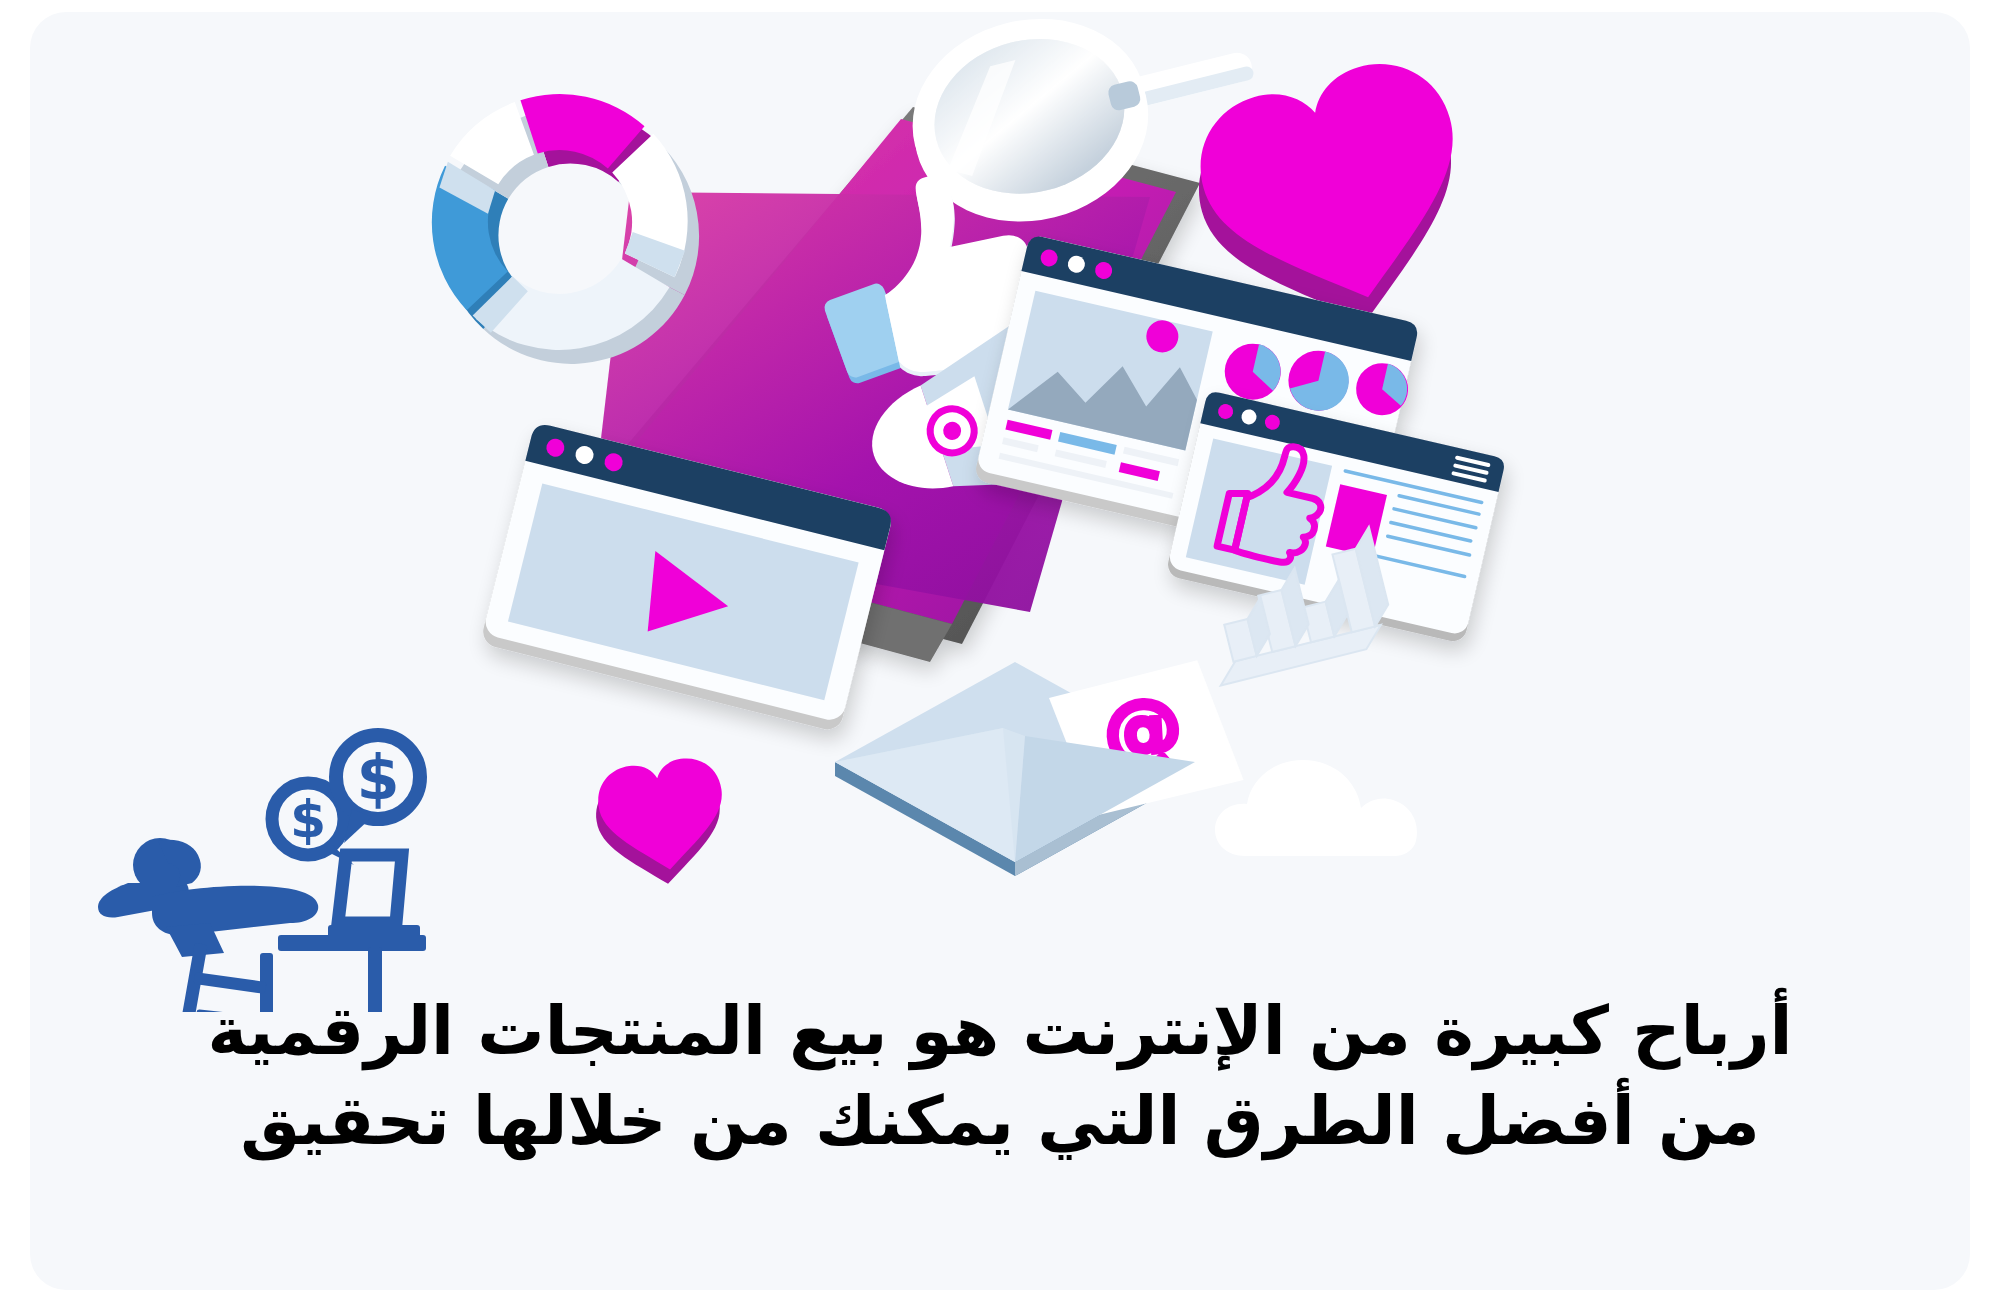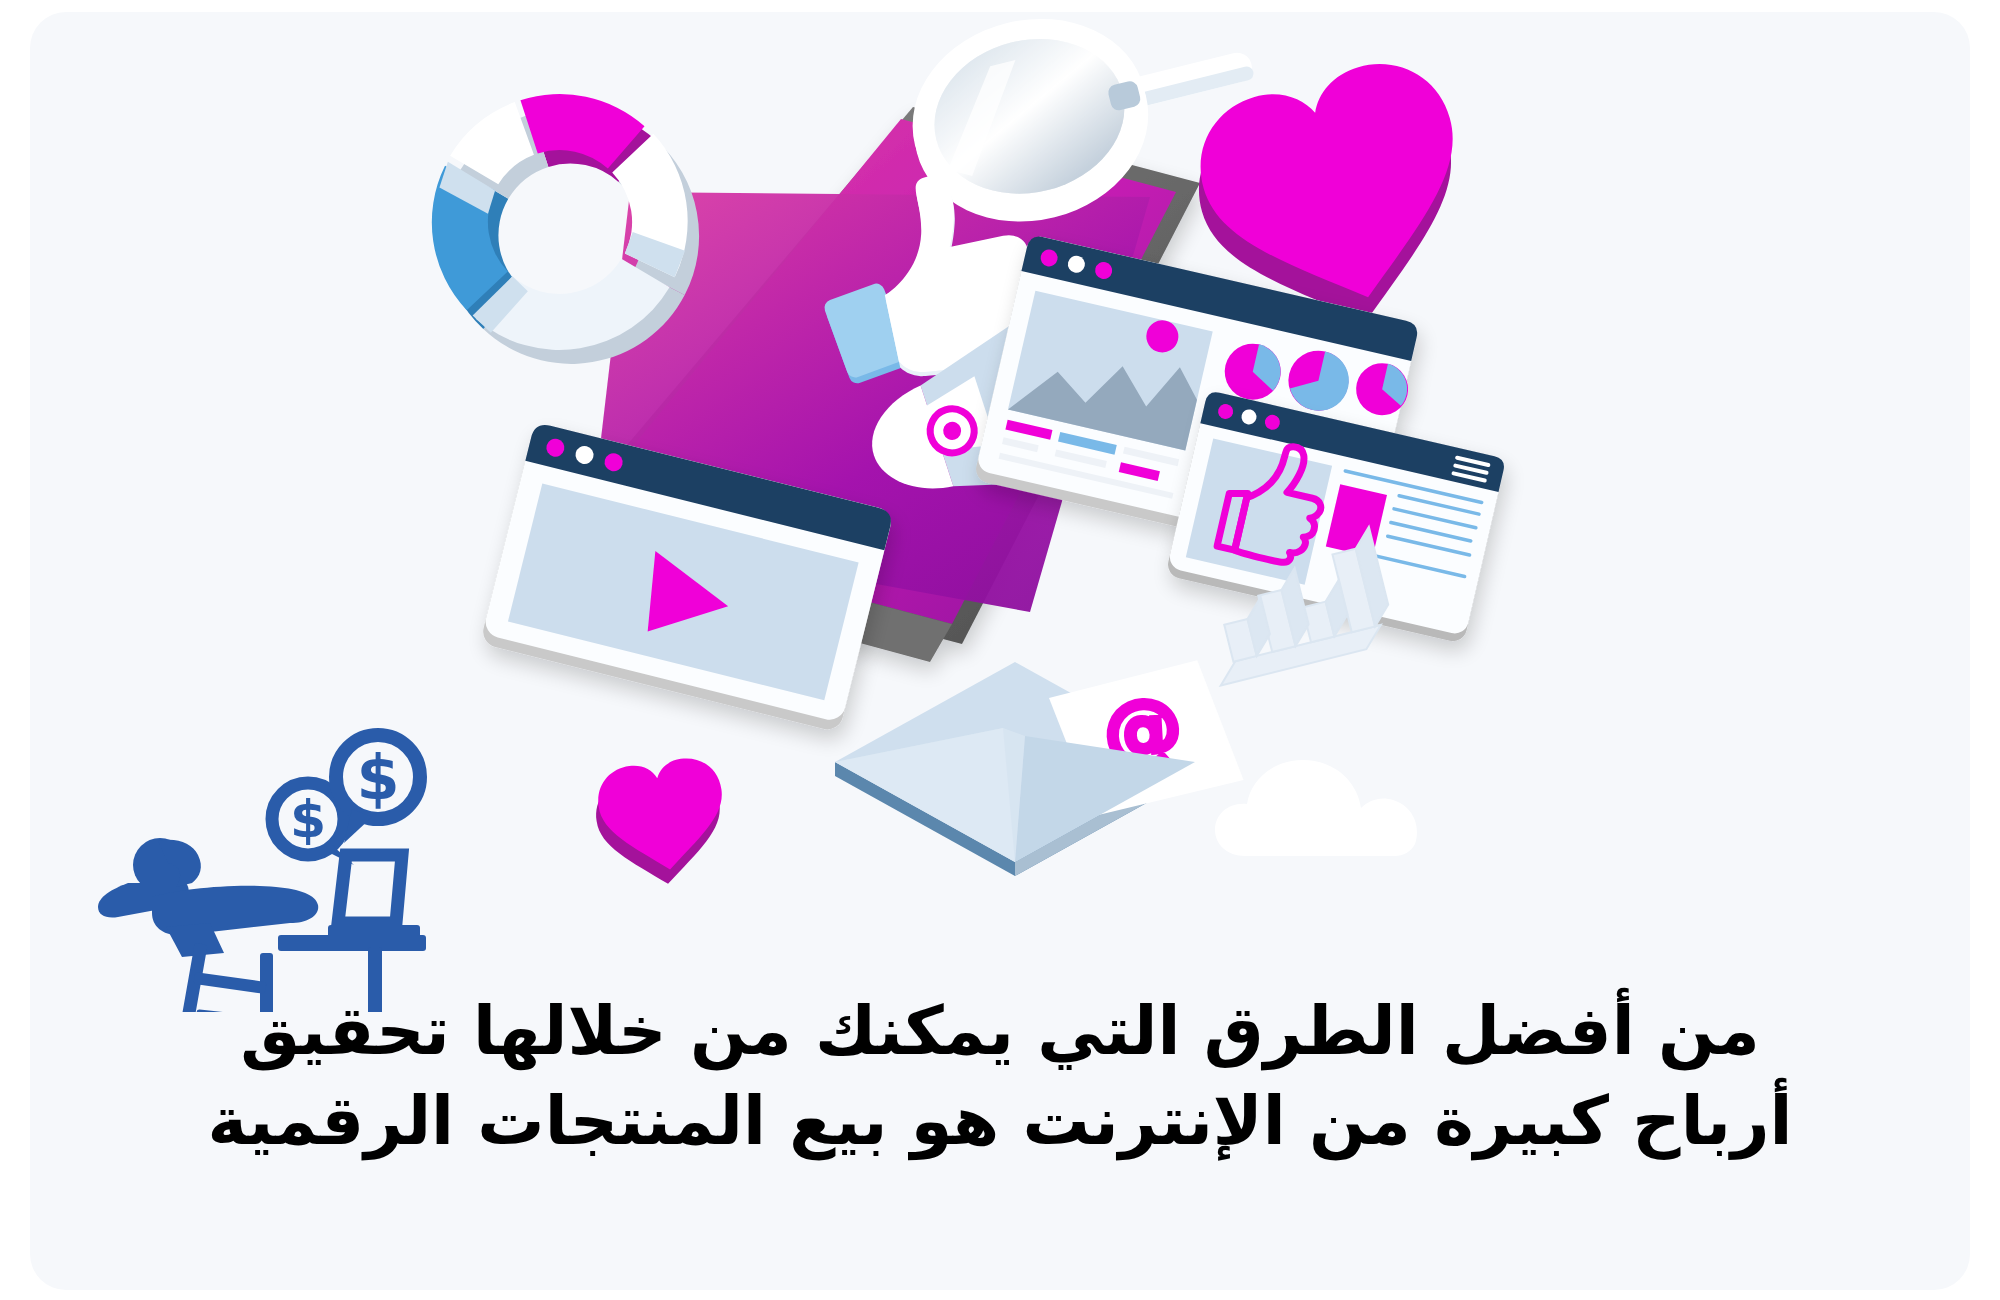--- a/index.html
+++ b/index.html
@@ -357,17 +357,17 @@
         <rect x="86" y="186" width="13" height="100" rx="3" transform="rotate(10 92 236)"></rect>
         <rect x="160" y="196" width="13" height="92" rx="3"></rect>
         <rect x="94" y="220" width="72" height="12" rx="3" transform="rotate(8 130 226)"></rect>
         <rect x="96" y="256" width="72" height="12" rx="3" transform="rotate(6 132 262)"></rect>
       </g>
 
     </svg>
   </div>
 
   <div id="caption">
+    <span class="cap-line">أرباح كبيرة من الإنترنت هو بيع المنتجات الرقمية</span>
     <span class="cap-line">من أفضل الطرق التي يمكنك من خلالها تحقيق</span>
-    <span class="cap-line">أرباح كبيرة من الإنترنت هو بيع المنتجات الرقمية</span>
   </div>
 
 </div>
 
 </body></html>

